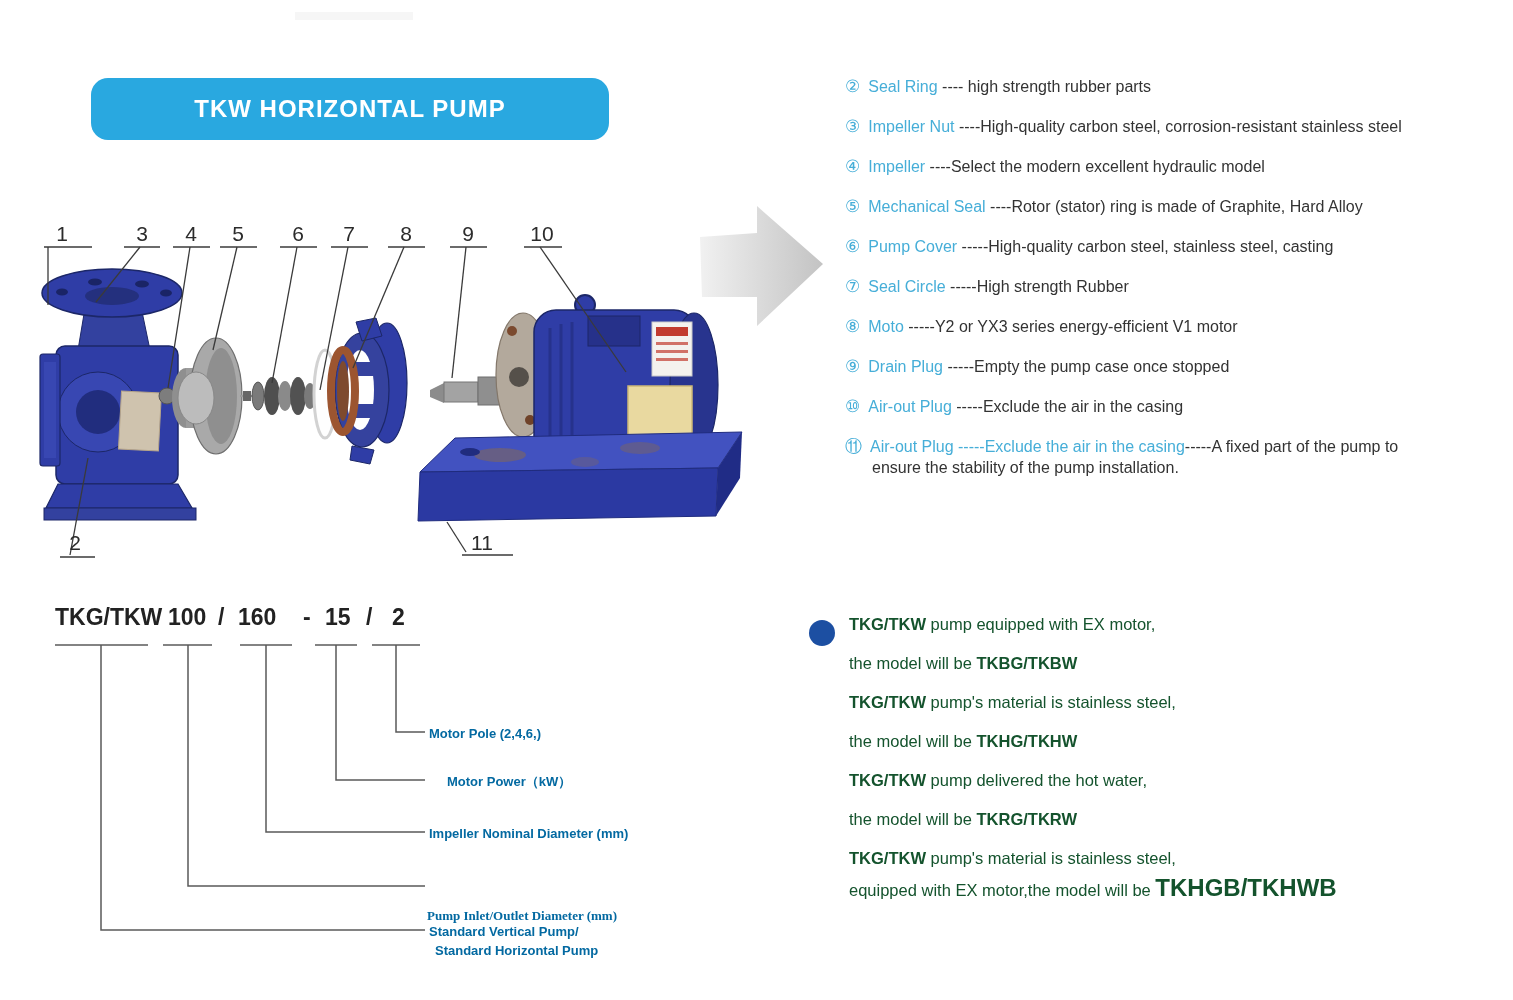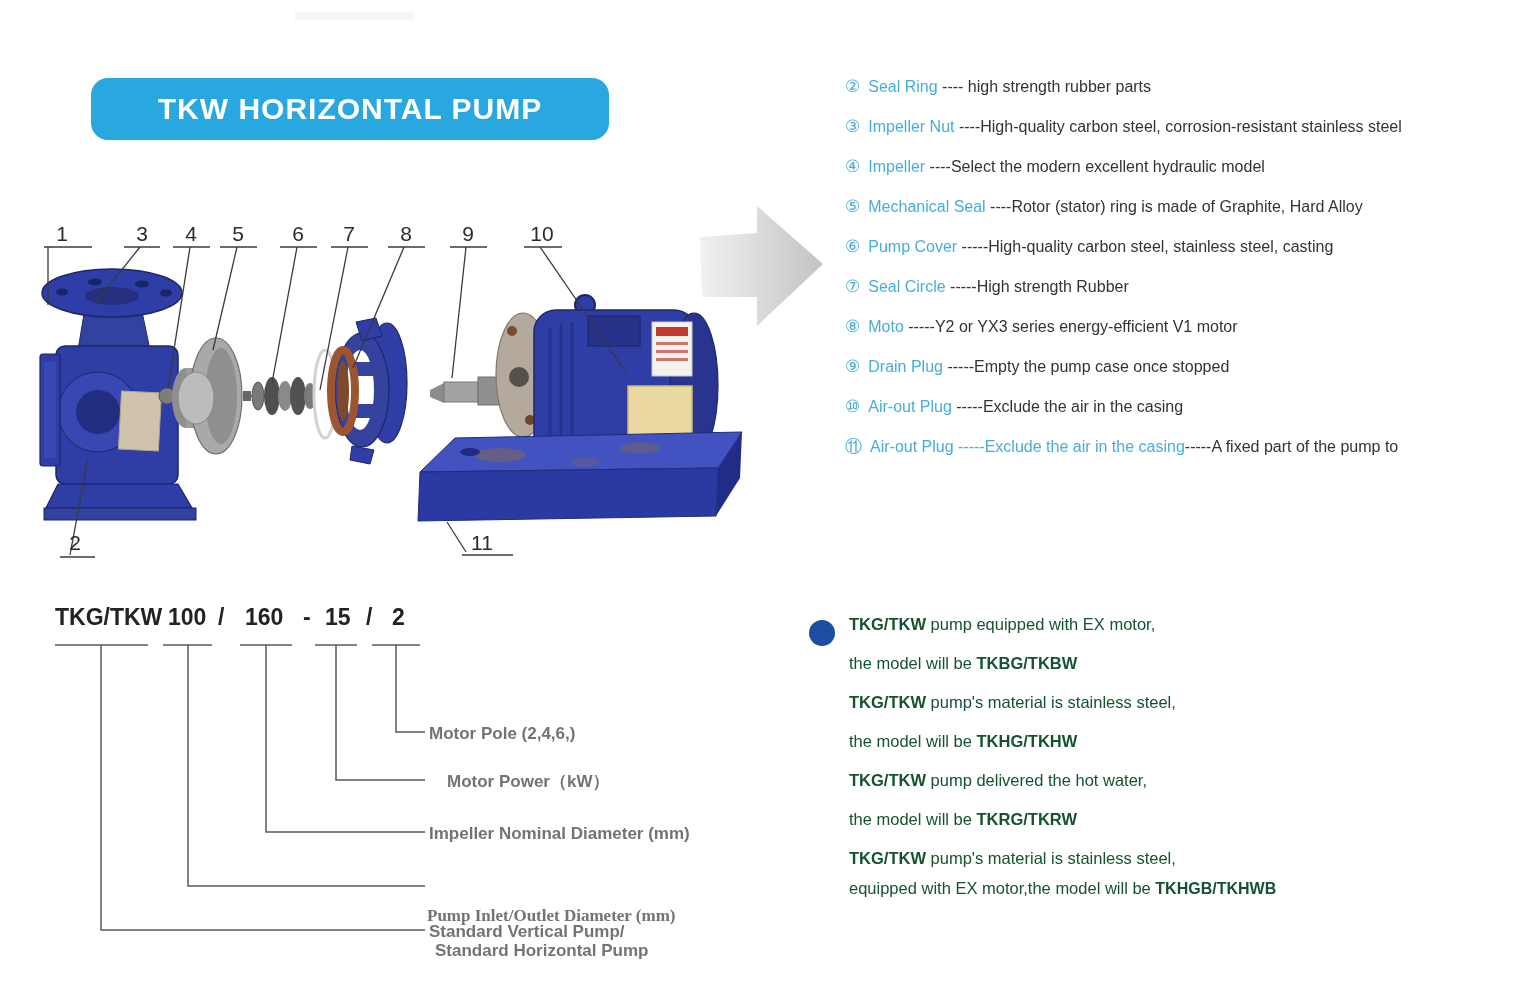--- a/index.html
+++ b/index.html
@@ -3,50 +3,50 @@
 <meta charset="utf-8">
 <style>
   html,body{margin:0;padding:0;background:#fff;}
   .page{position:relative;width:1513px;height:1000px;background:#ffffff;overflow:hidden;
         font-family:"Liberation Sans",sans-serif;color:#333;}
   .top-stripe{position:absolute;left:295px;top:12px;width:118px;height:8px;background:#f6f6f6;}
 
   
   .banner{position:absolute;left:91px;top:78px;width:518px;height:62px;background:#29a8e0;
           border-radius:17px;display:flex;align-items:center;justify-content:center;
-          color:#ffffff;font-weight:bold;font-size:30px;letter-spacing:1px;}
+          color:#ffffff;font-weight:bold;font-size:24px;letter-spacing:1px;}
 
   
   svg.bg{position:absolute;left:0;top:0;}
   svg text{font-family:"Liberation Sans",sans-serif;}
   .callout-num{font-size:21px;fill:#2b2b2b;}
 
   
   .parts-list{position:absolute;left:845px;top:76px;width:668px;font-size:16px;}
   .part-item{margin-bottom:19px;line-height:21px;}
   .pnum{color:#46aed8;font-size:17px;margin-right:8px;}
   .pname{color:#46aed8;}
   .pblue{color:#46aed8;white-space:pre-wrap;}
   .pdesc{color:#333;white-space:pre-wrap;}
   .pline2{padding-left:27px;color:#333;}
   .pline2:empty{display:none;}
 
   
   .mseg{position:absolute;top:604px;font-size:23px;font-weight:bold;color:#222;}
-  .mlabel{position:absolute;font-size:17px;font-weight:bold;color:#737373;line-height:19px;text-align:center;}
+  .mlabel{position:absolute;font-size:13px;font-weight:bold;color:#0369a1;line-height:19px;text-align:center;}
 
   
   .note-bullet{position:absolute;left:809px;top:620px;width:26px;height:26px;border-radius:50%;
                background:#1c4fa2;}
   .notes{position:absolute;left:849px;top:612px;width:600px;font-size:16.5px;color:#14532d;}
   .note-line{margin-bottom:15px;line-height:24px;}
   .note-line:last-child{margin-top:-9px;}
   .nlead{font-weight:bold;}
   .nmodel{font-weight:bold;}
-  .note-line:last-child .nmodel{font-size:16px;}
+  .note-line:last-child .nmodel{font-size:24px;}
 </style>
 </head>
 <body>
 
 <div class="page">
 
   <div class="top-stripe"></div>
 
   <div class="banner">
     <span>TKW HORIZONTAL PUMP</span>
@@ -245,27 +245,28 @@
         
       </div>
 
       <div class="part-item">
         <span class="pnum">⑩</span><span class="pname">Air-out Plug</span><span class="pblue"></span><span class="pdesc"> -----Exclude the air in the casing</span>
         
       </div>
 
       <div class="part-item">
         <span class="pnum">⑪</span><span class="pname">Air-out Plug</span><span class="pblue"> -----Exclude the air in the casing</span><span class="pdesc">-----A fixed part of the pump to</span>
+        <div class="pline2">ensure the stability of the pump installation.</div>
       </div>
     </div>
 
   <span class="mseg" style="left:55px;">TKG/TKW</span>
   <span class="mseg" style="left:168px;">100</span>
   <span class="mseg" style="left:218px;">/</span>
-  <span class="mseg" style="left:245px;">160</span>
+  <span class="mseg" style="left:238px;">160</span>
   <span class="mseg" style="left:303px;">-</span>
   <span class="mseg" style="left:325px;">15</span>
   <span class="mseg" style="left:366px;">/</span>
   <span class="mseg" style="left:392px;">2</span>
 
   <span class="mlabel" style="left:429px;top:724px;">Motor Pole (2,4,6,)</span>
   <span class="mlabel" style="left:447px;top:772px;">Motor Power（kW）</span>
   <span class="mlabel" style="left:429px;top:824px;">Impeller Nominal Diameter (mm)</span>
   <span class="mlabel" style="left:427px;top:906px;font-family:Liberation Serif, serif;">Pump Inlet/Outlet Diameter (mm)</span>
   <span class="mlabel" style="left:429px;top:922px;">Standard Vertical Pump/</span>

